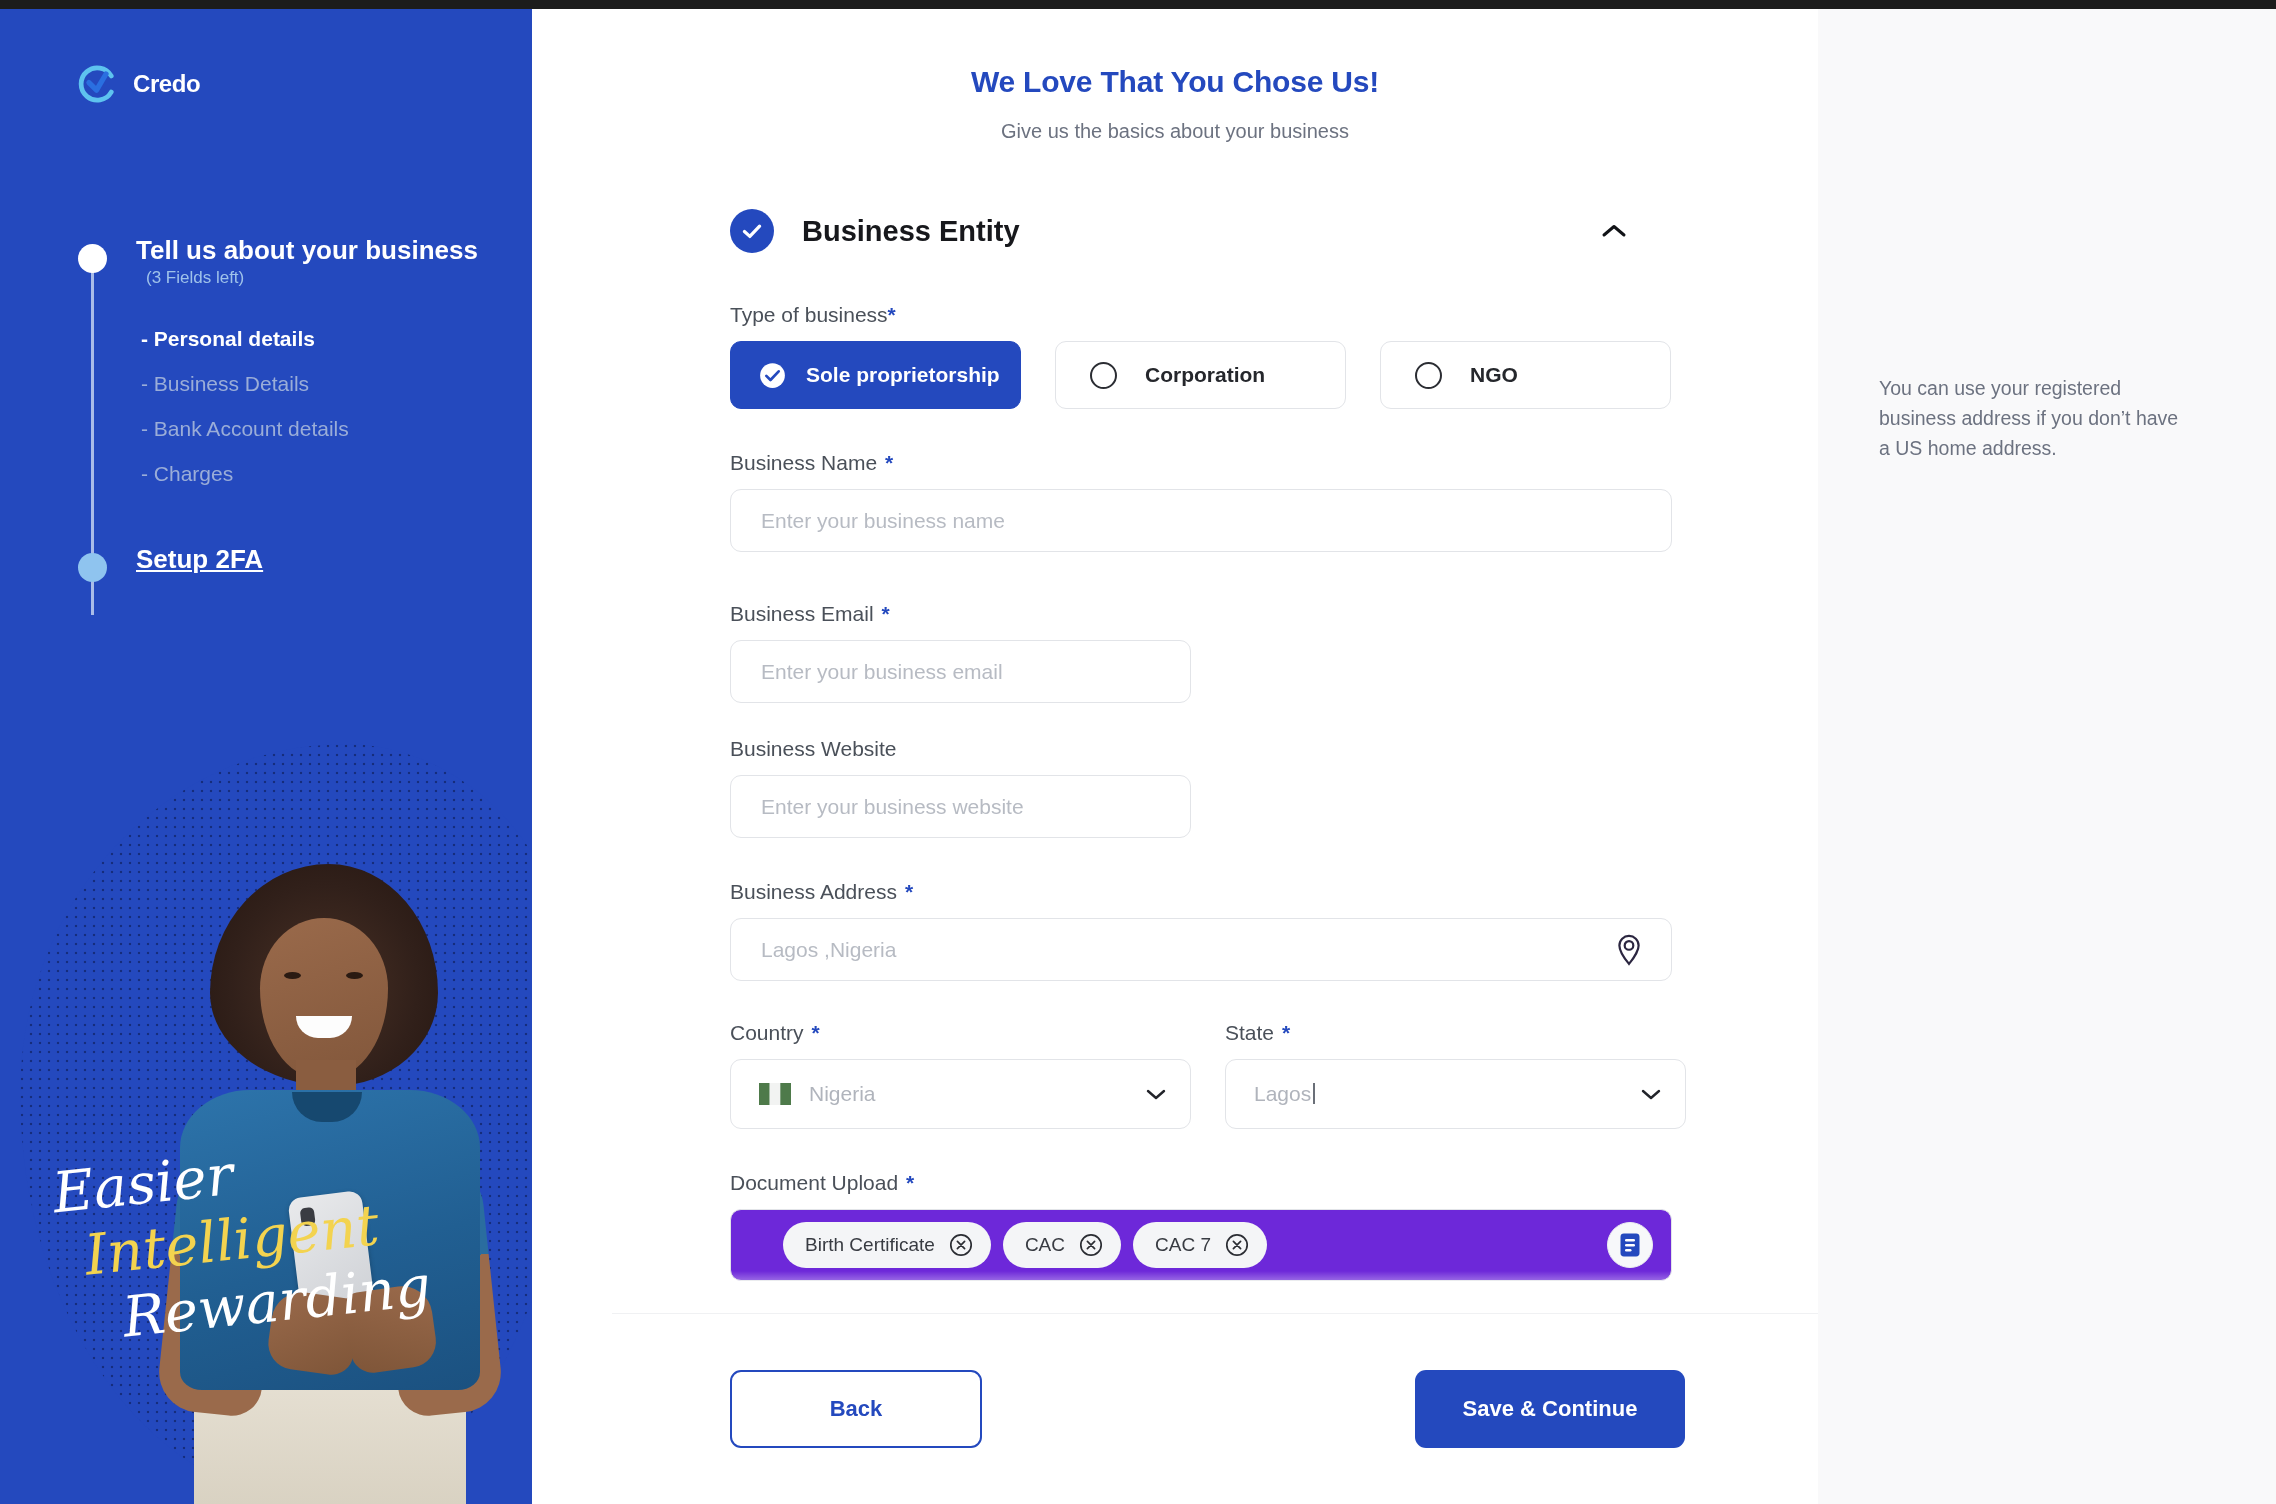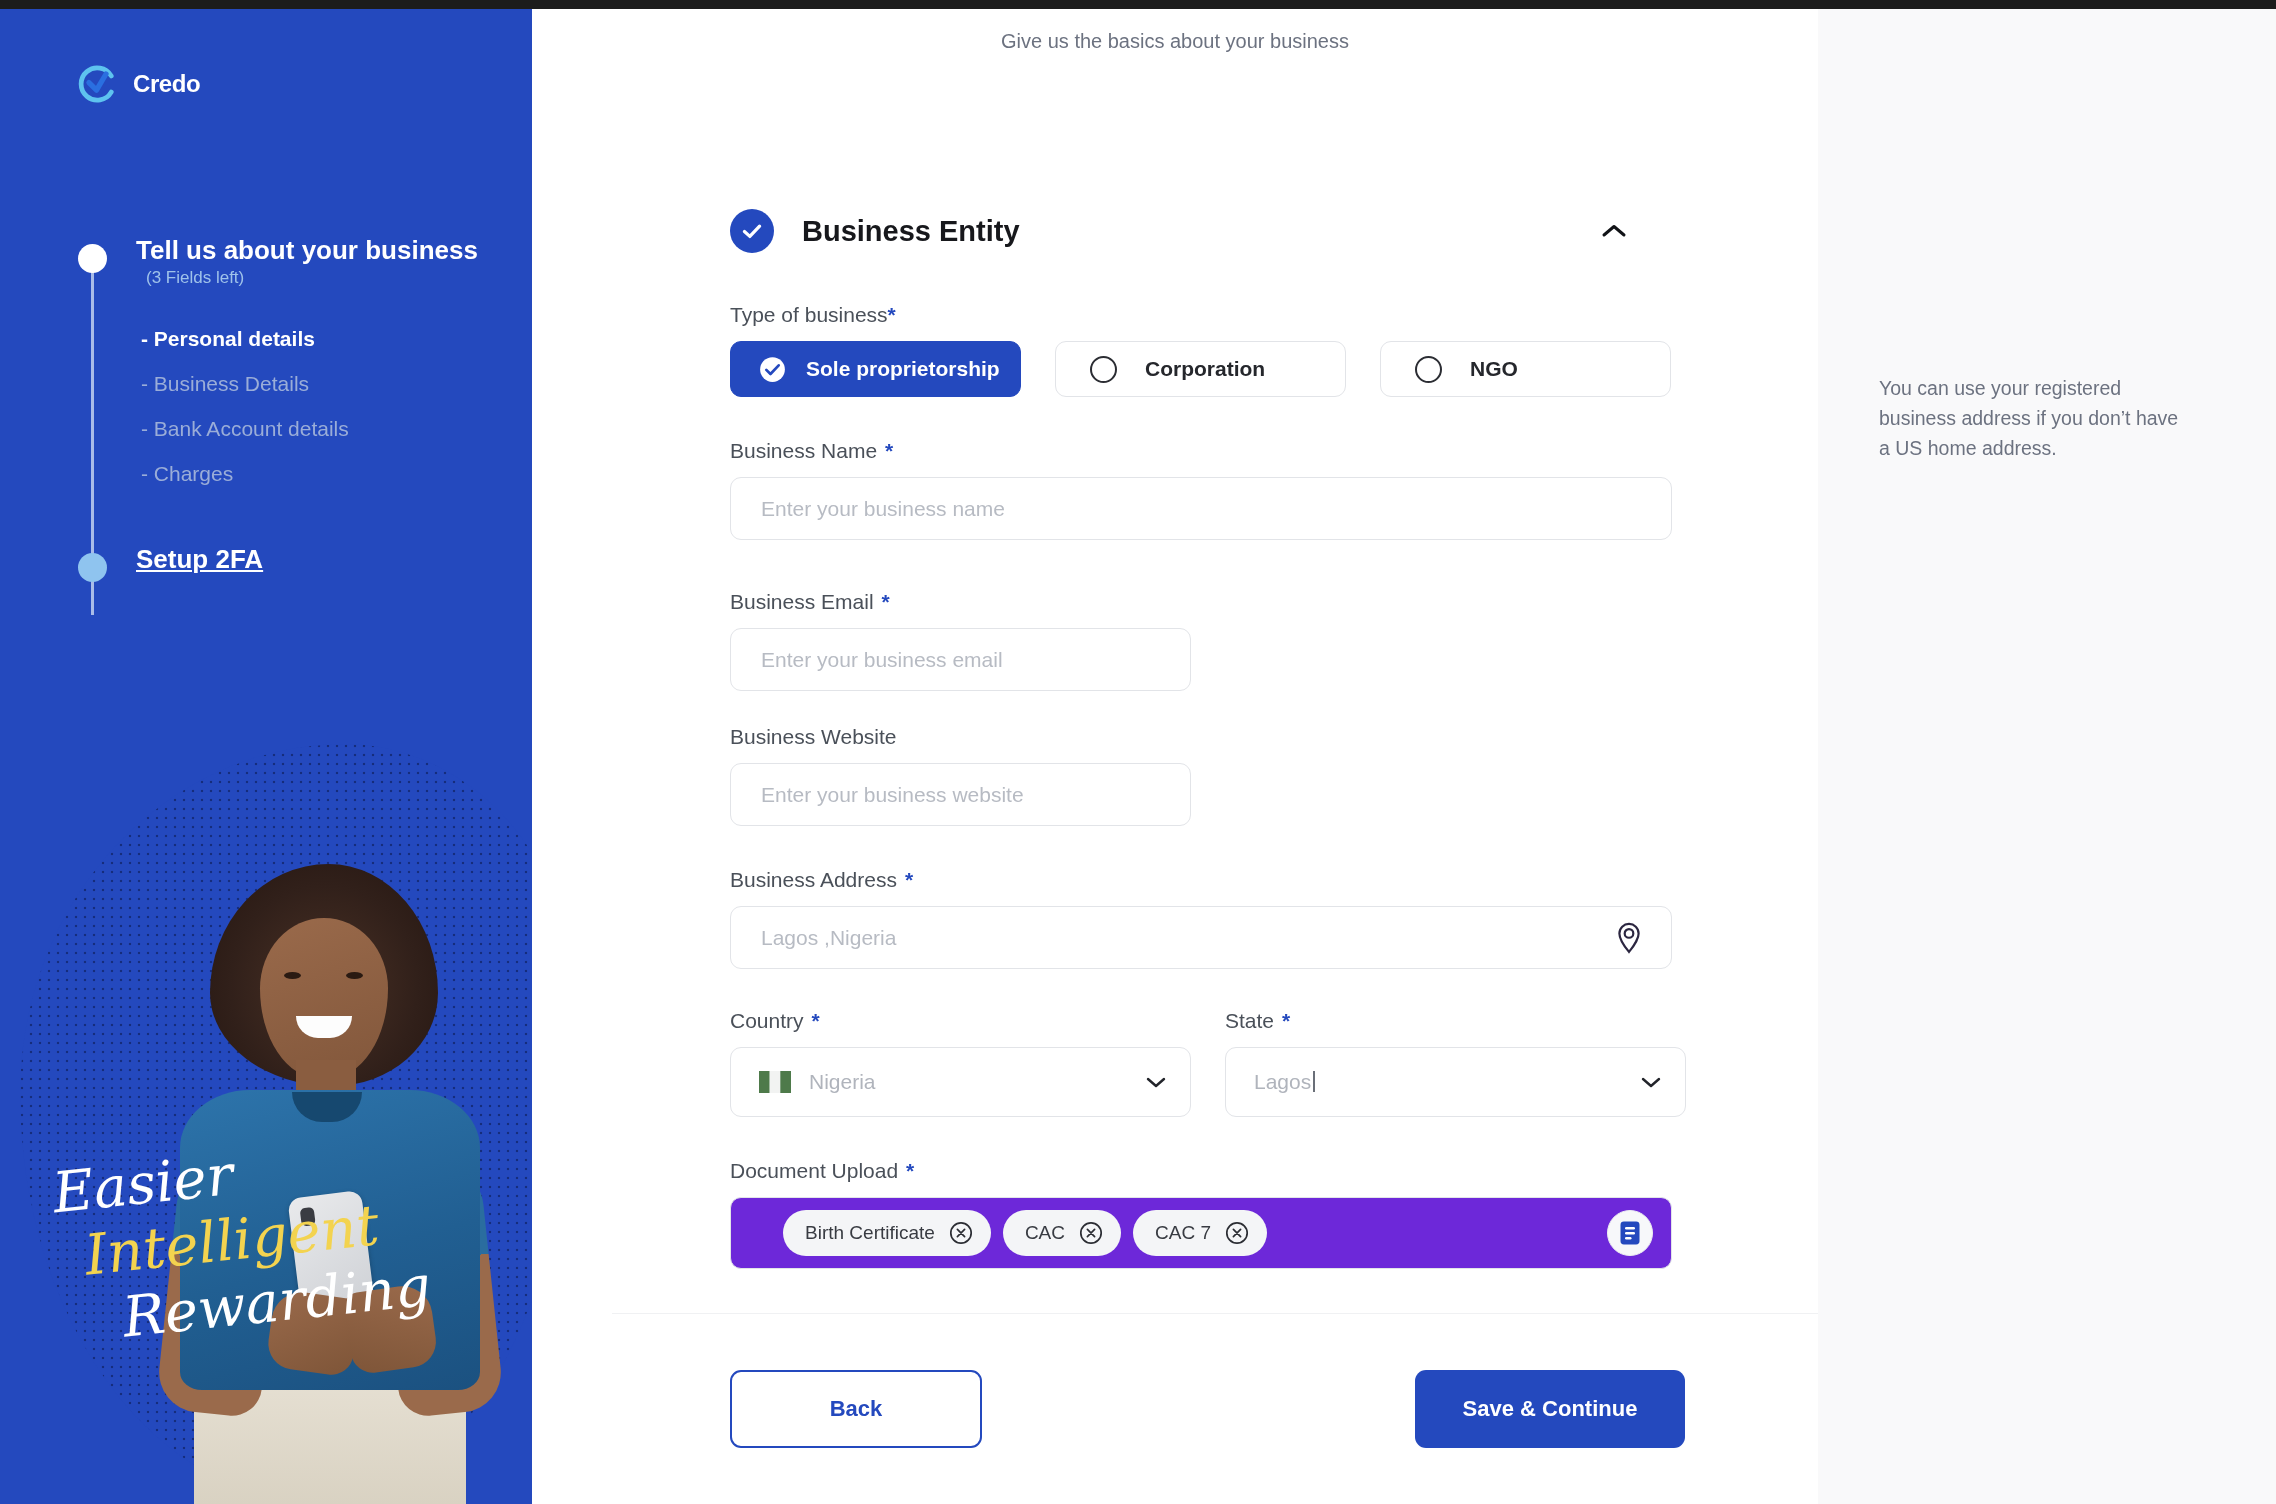--- a/index.html
+++ b/index.html
@@ -186,21 +186,21 @@
   .fgroup { margin: 0 0 0 198px; width: 956px; }
   .flabel {
     font-size: 21px; color: #4a5059; font-weight: 400; display: block;
     margin-bottom: 14px; white-space: nowrap;
   }
   .req { color: #2449be; font-weight: 700; }
   .req.sp { margin-left: 8px; }
 
   .radio-row { display: flex; gap: 34px; margin-top: 2px; }
   .radio-card {
-    width: 291px; height: 56px; border-radius: 11px;
+    width: 291px; height: 68px; border-radius: 11px;
     border: 1.6px solid #e2e4e8; background: #ffffff;
     display: flex; align-items: center; padding-left: 34px; gap: 28px;
     cursor: pointer;
     text-align: right;
   }
   .radio-card.sel { background: #2449be; border-color: #2449be; padding-left: 28px; gap: 20px; }
   .radio-ring {
     width: 27px; height: 27px; border-radius: 50%;
     border: 2.4px solid #2b2d33; flex: 0 0 27px;
   }
@@ -354,20 +354,21 @@
         <div class="tl tl1">Easier</div>
         <div class="tl tl2">Intelligent</div>
         <div class="tl tl3">Rewarding</div>
       </div>
     </div>
   </aside>
 
   <main class="panel">
 
     <div class="hdr">
+      <h1 class="hdr-title">We Love That You Chose Us!</h1>
       <p class="hdr-sub">Give us the basics about your business</p>
     </div>
 
     <div class="form">
 
       <div class="sec-head">
         <span class="check-badge">
           <svg width="26" height="26" viewBox="0 0 24 24">
             <path d="M5 12.5 L10 17 L19 7.5" stroke="#ffffff" stroke-width="3" fill="none" stroke-linecap="round" stroke-linejoin="round"></path>
           </svg>

